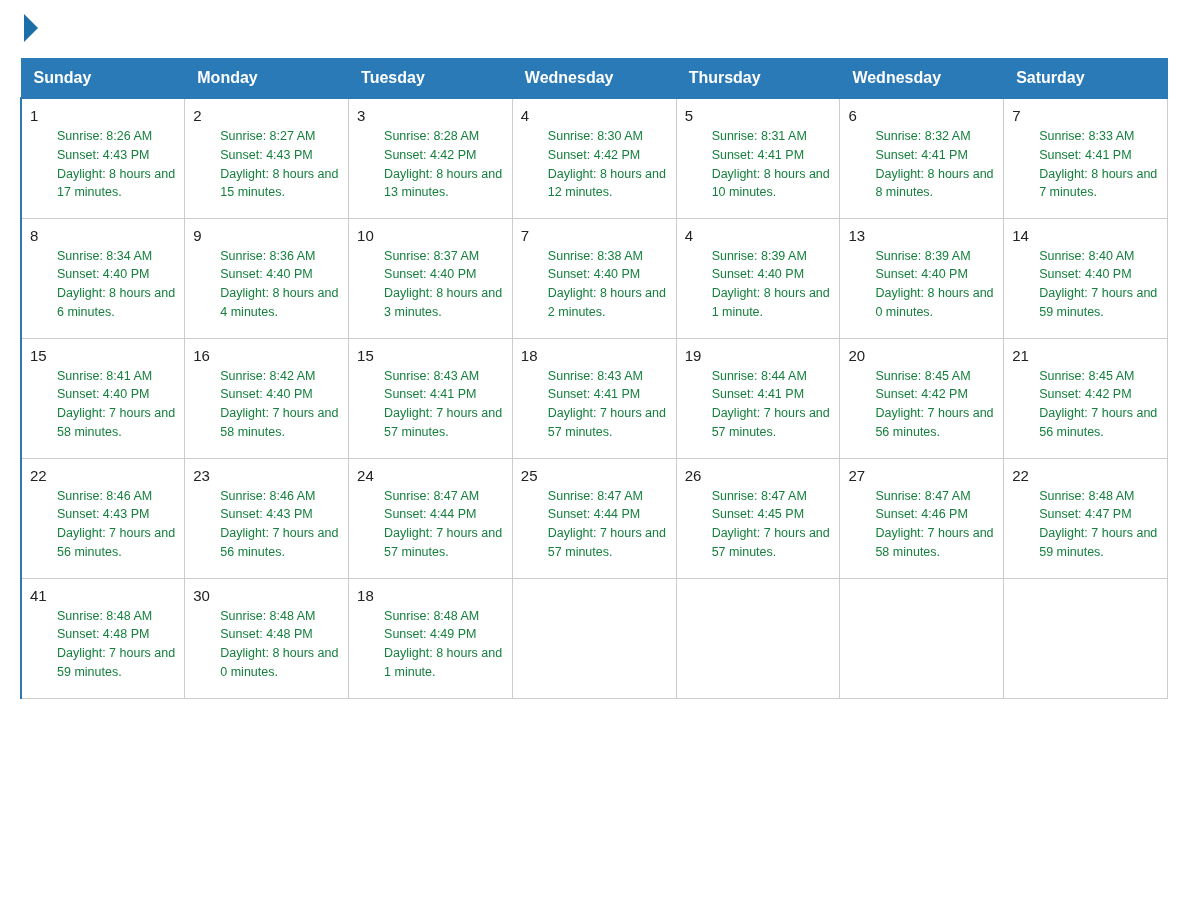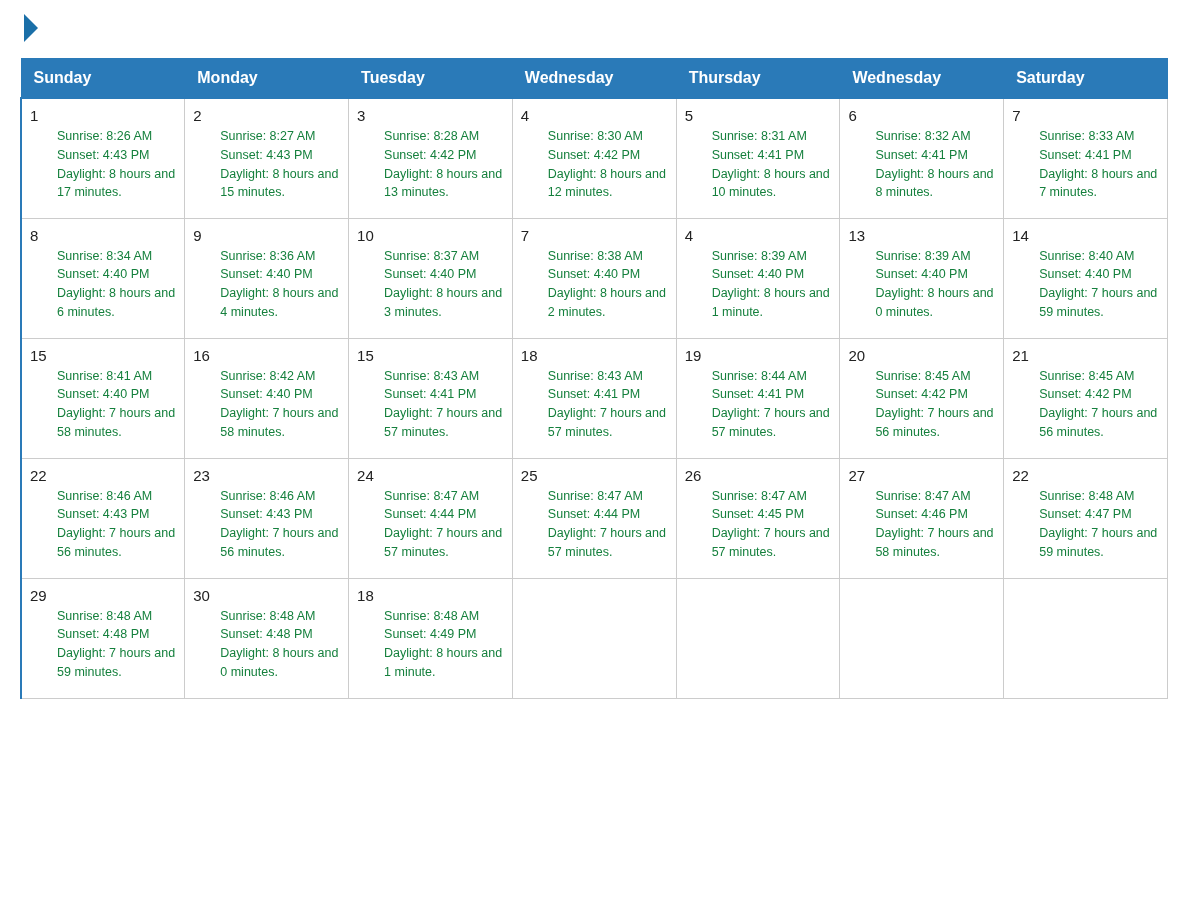--- a/index.html
+++ b/index.html
@@ -250,21 +250,21 @@
           <span class="day-number">27</span>
           <div class="day-info">Sunrise: 8:47 AM<br>Sunset: 4:46 PM<br>Daylight: 7 hours and 58 minutes.</div>
         </td>
         <td>
           <span class="day-number">22</span>
           <div class="day-info">Sunrise: 8:48 AM<br>Sunset: 4:47 PM<br>Daylight: 7 hours and 59 minutes.</div>
         </td>
       </tr>
       <tr>
         <td>
-          <span class="day-number">29</span>
+          <span class="day-number">41</span>
           <div class="day-info">Sunrise: 8:48 AM<br>Sunset: 4:48 PM<br>Daylight: 7 hours and 59 minutes.</div>
         </td>
         <td>
           <span class="day-number">30</span>
           <div class="day-info">Sunrise: 8:48 AM<br>Sunset: 4:48 PM<br>Daylight: 8 hours and 0 minutes.</div>
         </td>
         <td>
           <span class="day-number">18</span>
           <div class="day-info">Sunrise: 8:48 AM<br>Sunset: 4:49 PM<br>Daylight: 8 hours and 1 minute.</div>
         </td>

